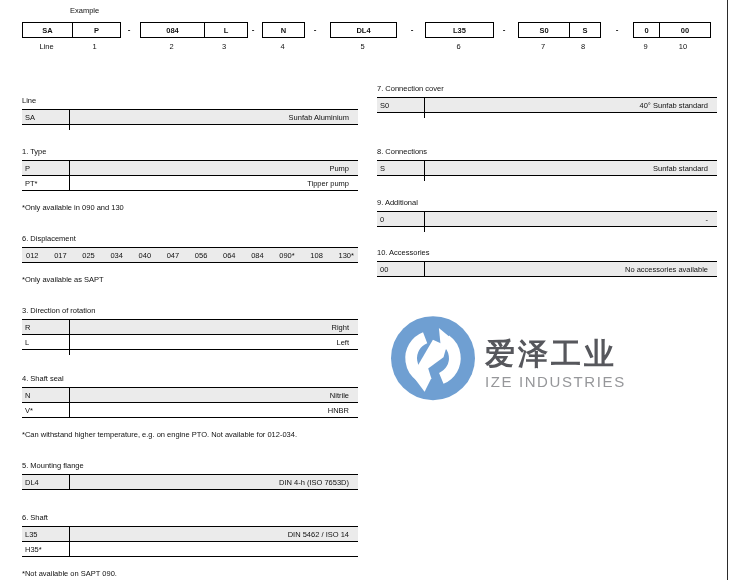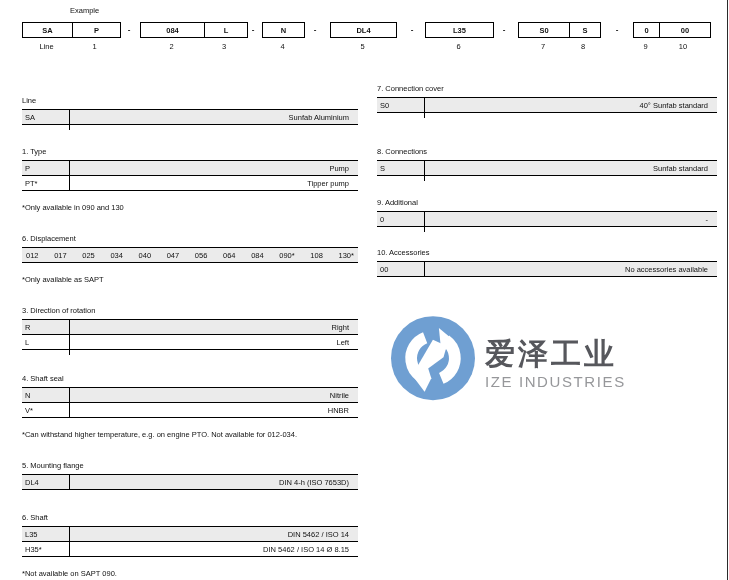--- a/index.html
+++ b/index.html
@@ -215,21 +215,20 @@
 
   <div class="section" style="left:22px;top:513px;width:336px">
     <div class="sec-title">6. Shaft</div>
     <div class="tbl">
       <div class="row shaded">
         <div class="code">L35</div>
         <div class="val">DIN 5462 / ISO 14</div>
       </div>
       <div class="row">
         <div class="code">H35*</div>
-        <div class="val">DIN 5462 / ISO 14 Ø 8.15</div>
       </div>
     </div>
     <div class="footnote">*Not available on SAPT 090.</div>
   </div>
 
   <div class="section" style="left:377px;top:84px;width:340px">
     <div class="sec-title">7. Connection cover</div>
     <div class="tbl">
       <div class="row shaded">
         <div class="code">S0</div>

